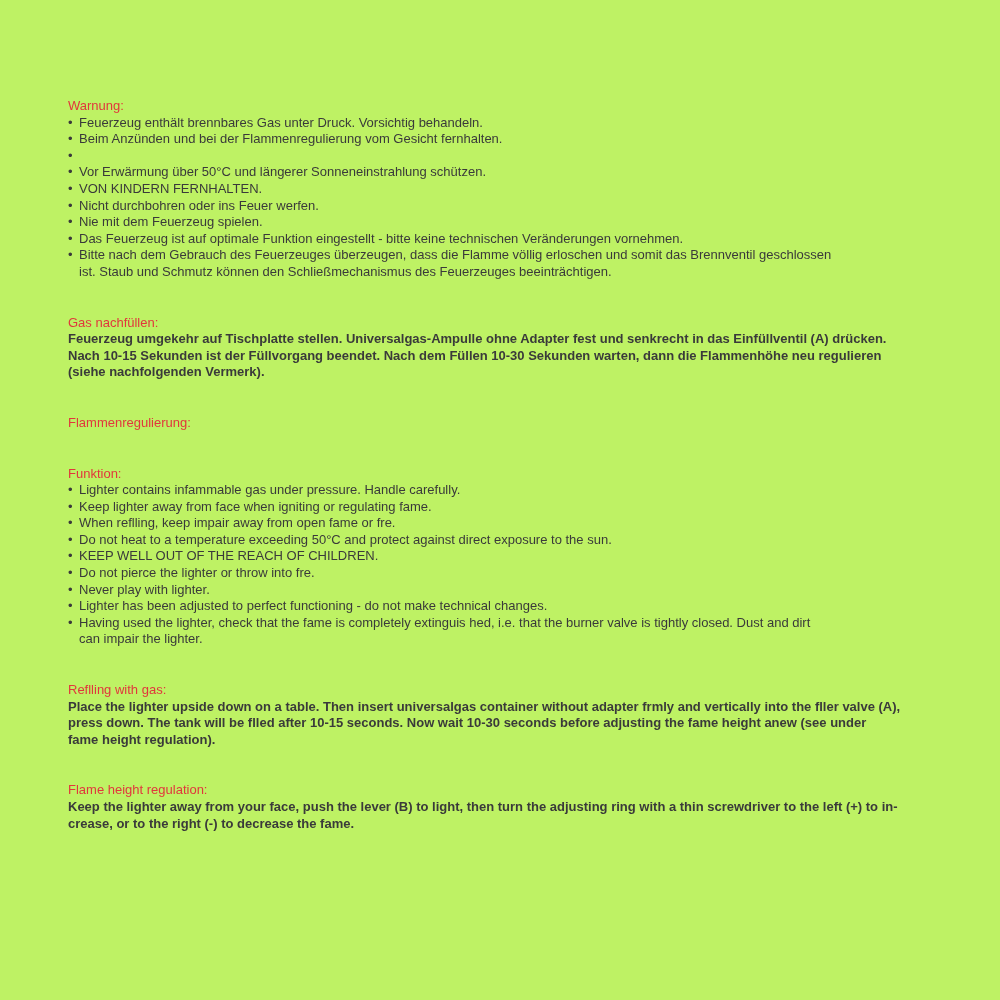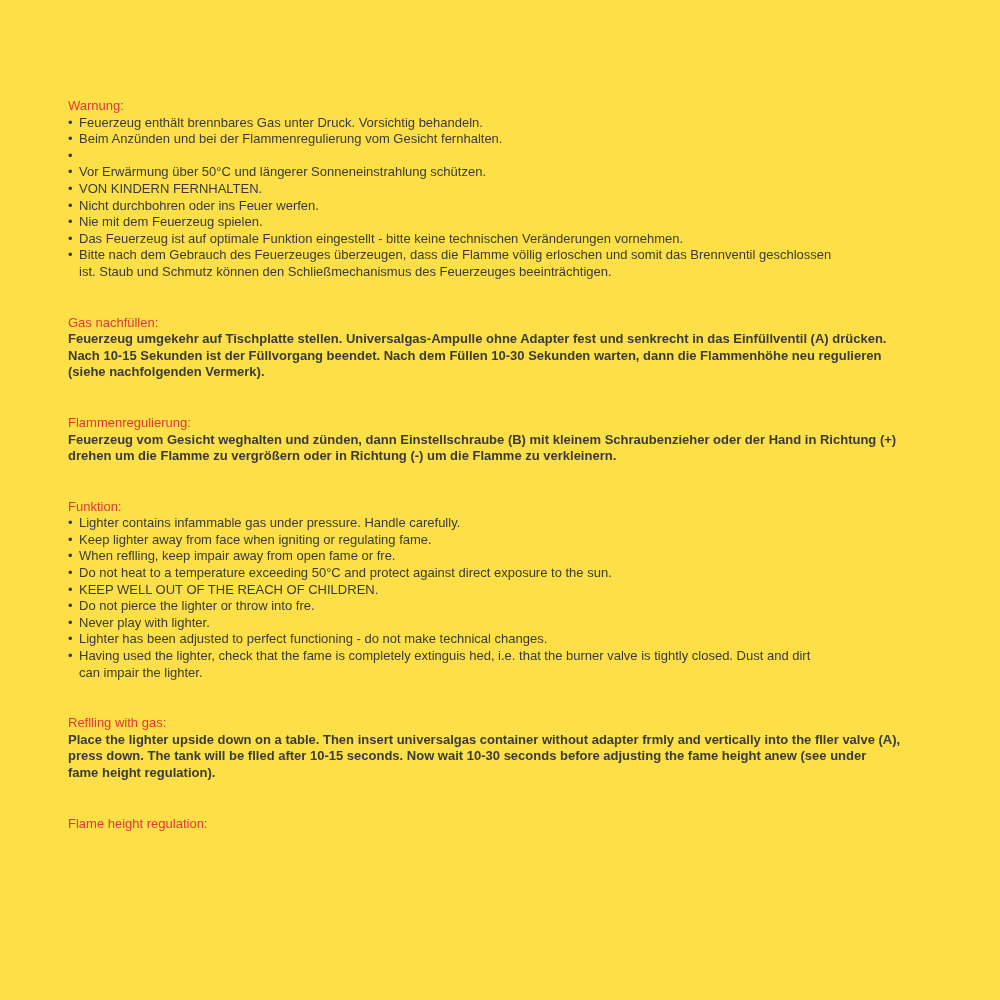--- a/index.html
+++ b/index.html
@@ -4,21 +4,21 @@
 <style>
   html, body {
     margin: 0;
     padding: 0;
     background: #ffffff;
   }
   .page {
     position: relative;
     width: 1000px;
     height: 1000px;
-    background: #fde047;
+    background: #bef264;
     overflow: hidden;
     font-family: "Liberation Sans", "DejaVu Sans", sans-serif;
     font-size: 13px;
     line-height: 16.6px;
     color: #3a3a3a;
   }
   .content {
     position: absolute;
     left: 68px;
     top: 98px;
@@ -103,22 +103,20 @@
 
     <div class="section">
       <div class="heading">Gas nachfüllen:</div>
       <div class="para">Feuerzeug umgekehr auf Tischplatte stellen. Universalgas-Ampulle ohne Adapter fest und senkrecht in das Einfüllventil (A) drücken.
 Nach 10-15 Sekunden ist der Füllvorgang beendet. Nach dem Füllen 10-30 Sekunden warten, dann die Flammenhöhe neu regulieren
 (siehe nachfolgenden Vermerk).</div>
     </div>
 
     <div class="section">
       <div class="heading">Flammenregulierung:</div>
-      <div class="para">Feuerzeug vom Gesicht weghalten und zünden, dann Einstellschraube (B) mit kleinem Schraubenzieher oder der Hand in Richtung (+)
-drehen um die Flamme zu vergrößern oder in Richtung (-) um die Flamme zu verkleinern.</div>
     </div>
 
     <div class="section">
       <div class="heading">Funktion:</div>
       <div class="bullet-row">
         <span class="marker">•</span>
         <span class="btext">Lighter contains infammable gas under pressure. Handle carefully.</span>
       </div>
       <div class="bullet-row">
         <span class="marker">•</span>
@@ -157,16 +155,18 @@
 
     <div class="section">
       <div class="heading">Reflling with gas:</div>
       <div class="para">Place the lighter upside down on a table. Then insert universalgas container without adapter frmly and vertically into the fller valve (A),
 press down. The tank will be flled after 10-15 seconds. Now wait 10-30 seconds before adjusting the fame height anew (see under
 fame height regulation).</div>
     </div>
 
     <div class="section">
       <div class="heading">Flame height regulation:</div>
+      <div class="para">Keep the lighter away from your face, push the lever (B) to light, then turn the adjusting ring with a thin screwdriver to the left (+) to in-
+crease, or to the right (-) to decrease the fame.</div>
     </div>
 
   </div>
 </div>
 
 </body></html>

